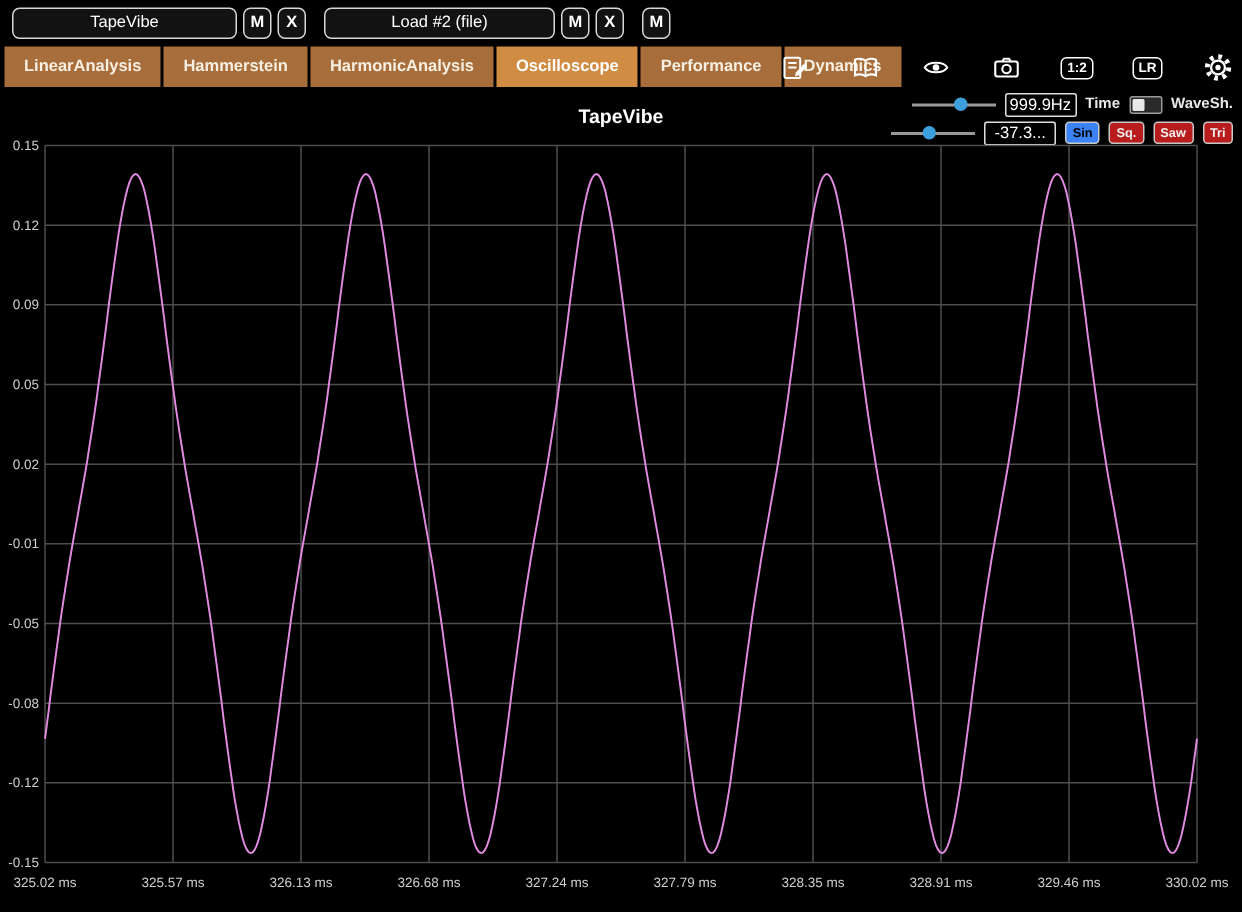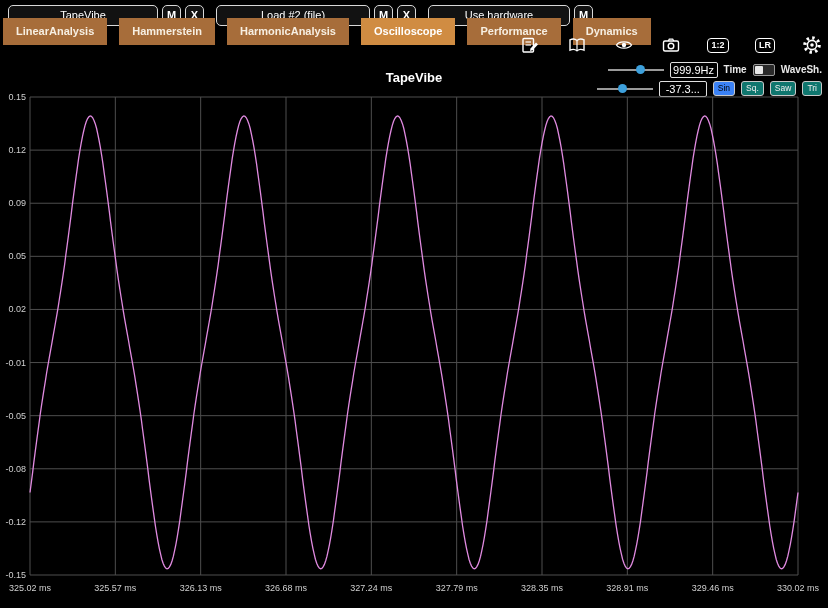--- a/index.html
+++ b/index.html
@@ -8,21 +8,21 @@
 
   
   .topbar{position:absolute;top:5px;left:8px;display:flex;align-items:center;}
   .slot{display:flex;gap:4px;margin-right:12px;align-items:center;}
   .win-btn{height:19px;line-height:19px;background:#121212;border:1.5px solid #d8d8d8;
            border-radius:5px;color:#fff;font-size:11px;text-align:center;cursor:default;
            padding:0 10px;white-space:nowrap;}
   .sq{width:9px;padding:0 4px;font-weight:bold;}
 
   
-  .tabs{position:absolute;top:18px;left:3px;display:flex;gap:12px;}
+  .tabs{position:absolute;top:31px;left:3px;display:flex;gap:2px;}
   .tab{height:27px;line-height:27px;padding:0 13px;font-size:11px;font-weight:bold;
        color:#f7efe2;background:#a76d3a;cursor:default;white-space:nowrap;}
   .tab.selected{background:#d08c42;color:#fff;}
 
   
   .toolbar{position:absolute;top:33px;right:5px;display:flex;gap:5px;align-items:center;height:24px;}
   .tool{width:22px;height:22px;display:flex;align-items:center;justify-content:center;color:#fff;padding-left:20px;}
   .badge-box{border:1.5px solid #fff;border-radius:4px;font-size:9px;font-weight:bold;
              padding:2px 3px;color:#fff;line-height:1;}
 
@@ -32,43 +32,42 @@
   .controls{position:absolute;top:62px;right:6px;}
   .ctrl-row{display:flex;align-items:center;gap:6px;height:15px;margin-bottom:4px;justify-content:flex-end;}
   .slider{position:relative;width:56px;height:10px;}
   .slider .track{position:absolute;left:0;right:0;top:4px;height:2px;background:#9a9a9a;}
   .slider .thumb{position:absolute;top:0;width:9px;height:9px;border-radius:50%;background:#3da0dc;}
   .val-box{width:42px;border:1px solid #e0e0e0;border-radius:2px;background:#000;color:#fff;
            font-size:11px;text-align:center;padding:1px 2px;white-space:nowrap;overflow:hidden;}
   .lbl{color:#e8e8e8;font-size:10px;font-weight:bold;}
   .toggle{position:relative;width:20px;height:10px;border:1px solid #999;border-radius:2px;background:#2a2a2a;}
   .toggle .knob{position:absolute;top:1px;width:8px;height:8px;background:#e8e8e8;border-radius:1px;}
-  .wave-btn{border:1px solid #c8c8c8;border-radius:3px;background:#0f766e;color:#eee;
-            font-size:8.5px;padding:1.5px 4px;line-height:1.1;}
-  .wave-btn.selected{background:#3b82f6;color:#000;font-weight:normal;}
+  .wave-btn{border:1px solid #c8c8c8;border-radius:3px;background:#b91c1c;color:#eee;
+            font-size:8.5px;padding:1.5px 4px;line-height:1.1;font-weight:bold;}
+  .wave-btn.selected{background:#3b82f6;color:#000;font-weight:bold;}
 
   
   #chart{position:absolute;top:90px;left:0;width:828px;height:518px;}
 </style>
 </head>
 <body>
 
 <div class="topbar">
   <div class="slot">
     <div class="win-btn" style="width:128px">TapeVibe</div>
     <div class="win-btn sq">M</div>
     <div class="win-btn sq">X</div>
   </div>
   <div class="slot">
     <div class="win-btn" style="width:132px">Load #2 (file)</div>
     <div class="win-btn sq">M</div>
     <div class="win-btn sq">X</div>
   </div>
   <div class="slot">
-    <div class="win-btn" style="width:120px">Use hardware</div>
     <div class="win-btn sq">M</div>
   </div>
 </div>
 
 <div class="tabs" id="tabs">
   <div class="tab">LinearAnalysis</div>
   <div class="tab">Hammerstein</div>
   <div class="tab">HarmonicAnalysis</div>
   <div class="tab selected">Oscilloscope</div>
   <div class="tab">Performance</div>

